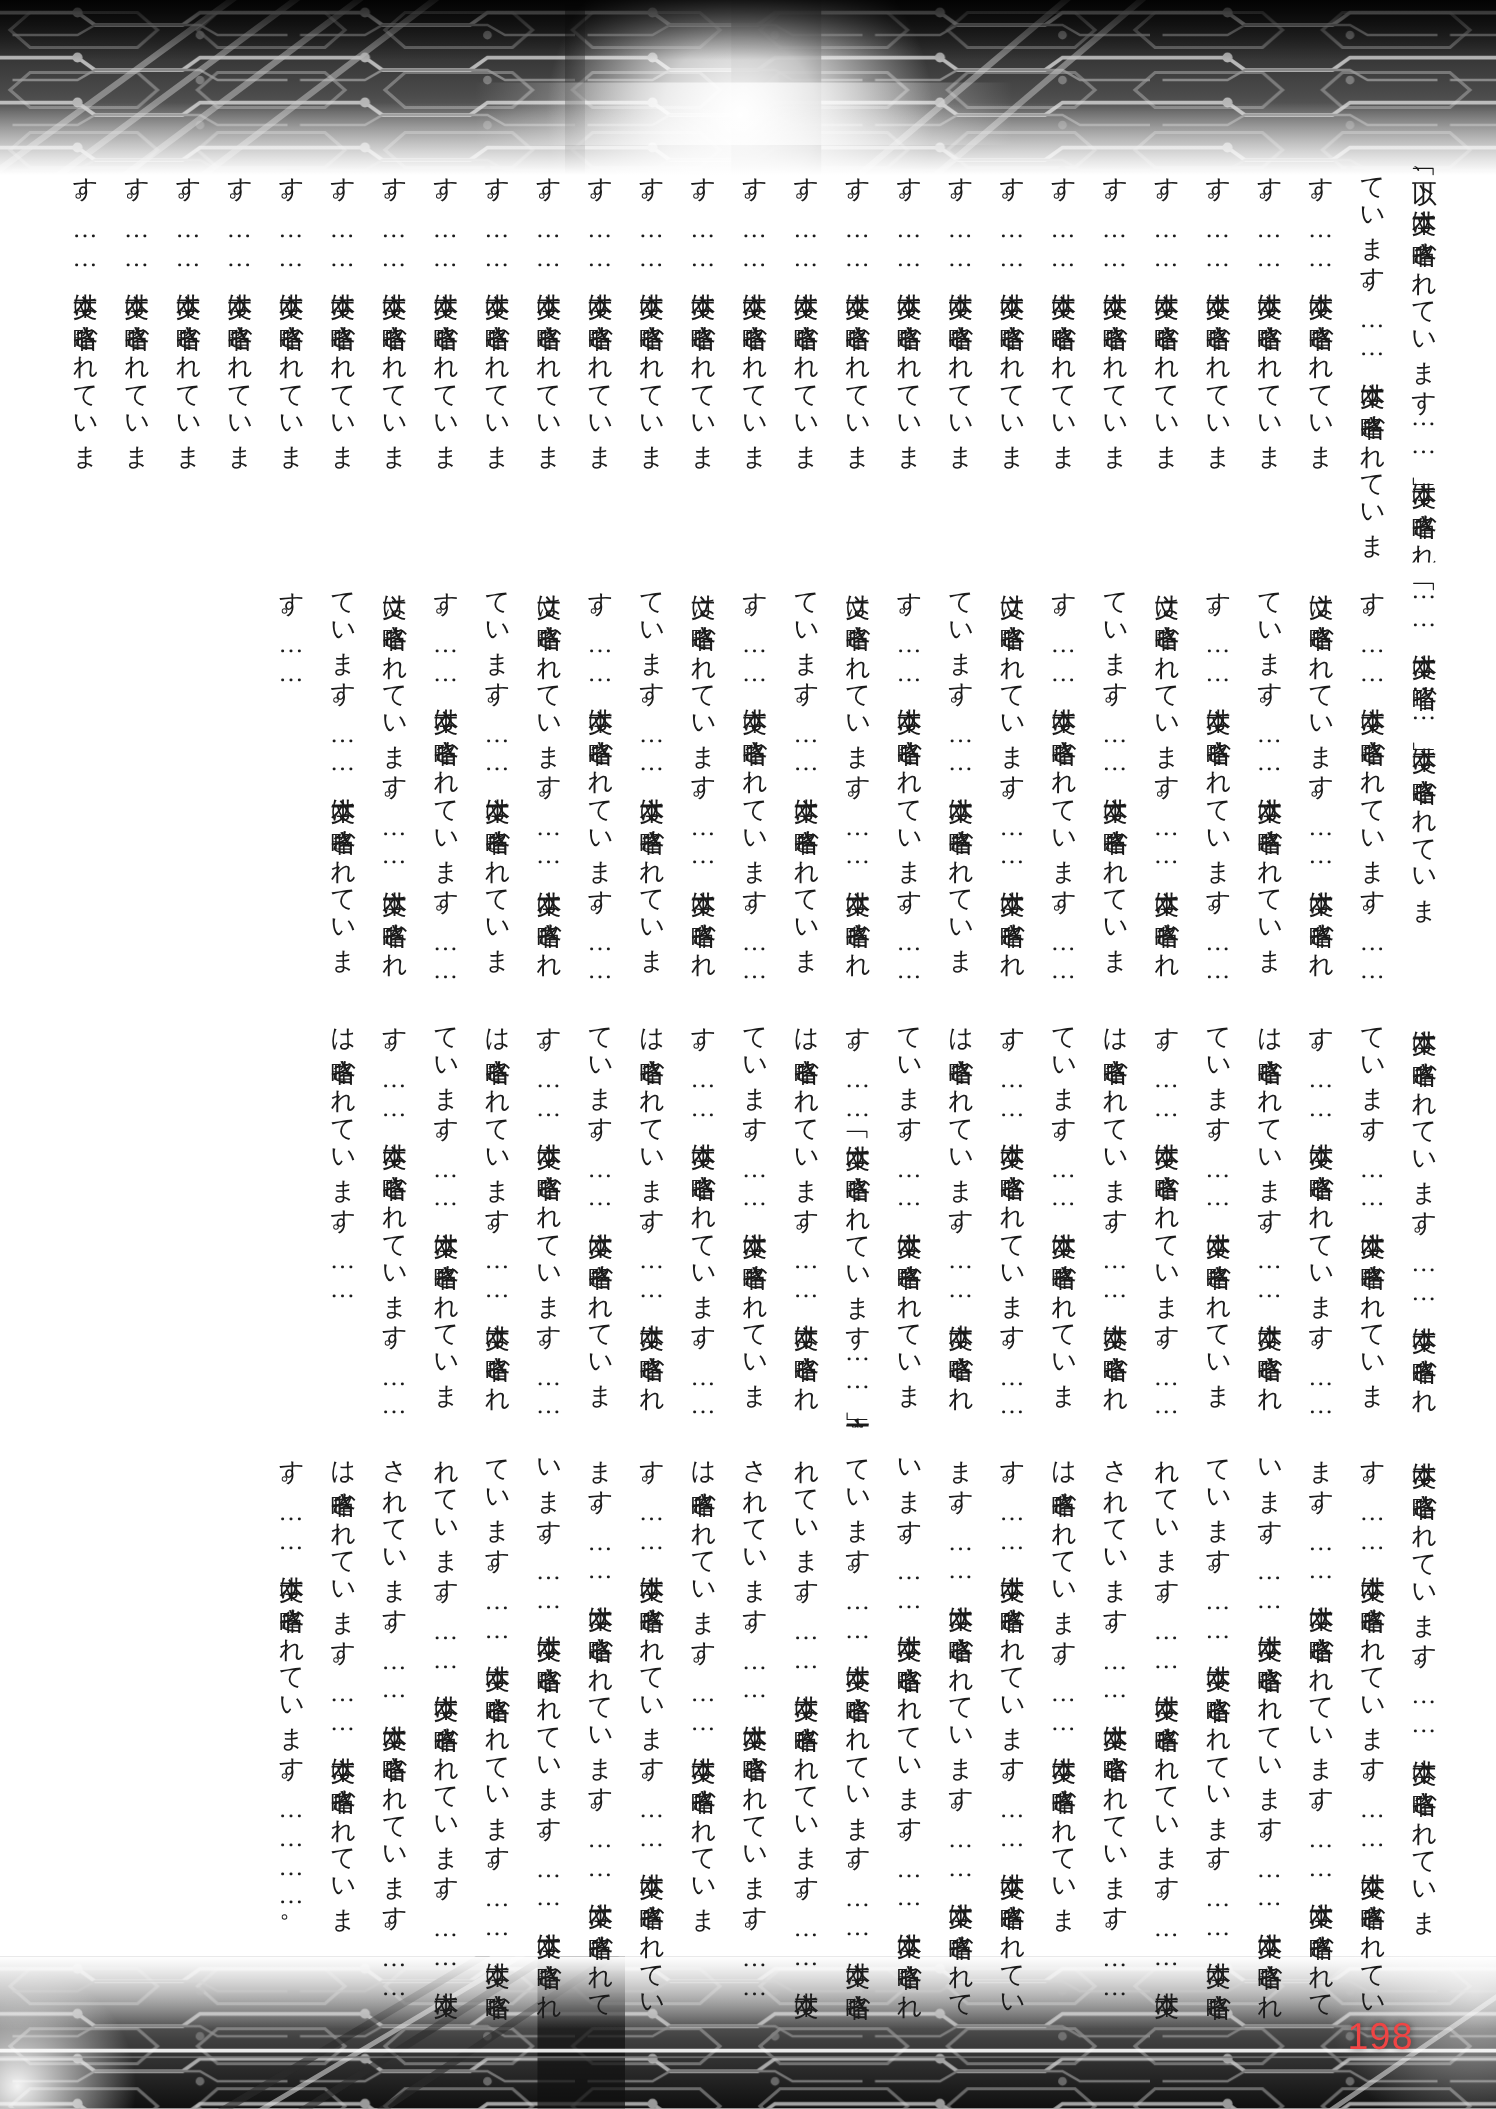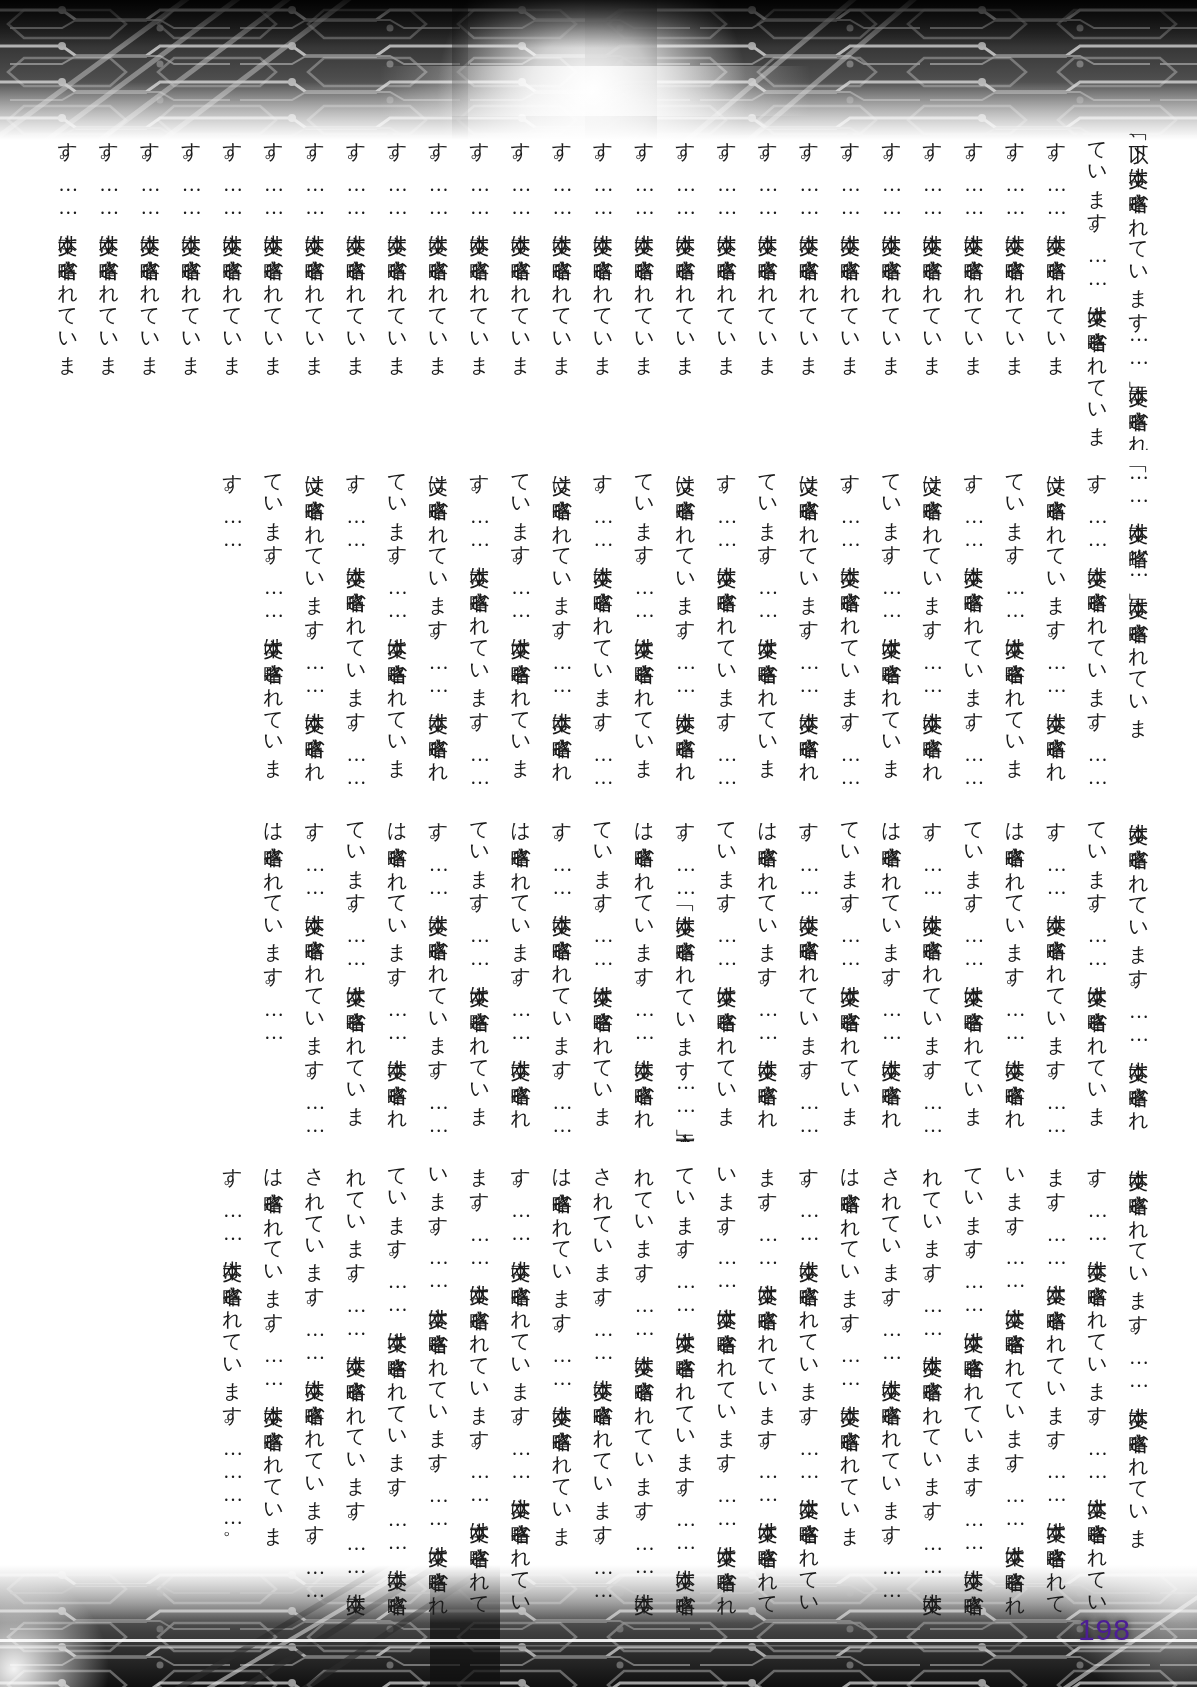--- a/index.html
+++ b/index.html
@@ -15,21 +15,21 @@
   .vblock{writing-mode:vertical-rl;text-orientation:upright;
           font-size:20px;line-height:2.06;letter-spacing:1px;
           color:#1b1b1b;overflow:hidden;width:100%;}
   .vb1{height:322px;margin-bottom:10px;}
   .vb2{height:330px;margin-bottom:18px;}
   .vb3{height:334px;margin-bottom:12px;}
   .vb4{height:462px;}
 
   .page-number{position:absolute;right:66px;bottom:40px;z-index:3;
                font-family:"Liberation Sans","DejaVu Sans",sans-serif;
-               font-size:30px;color:#4c1d95;letter-spacing:1px;
+               font-size:30px;color:#ef4444;letter-spacing:1px;
                text-shadow:0 0 6px rgba(0,0,0,0.6);}
 </style>
 </head>
 <body>
 
 <div class="band band-top">
   <svg width="1197" height="140" viewBox="0 0 1197 140" xmlns="http://www.w3.org/2000/svg">
     <defs>
       <linearGradient id="t-bg" x1="0" y1="0" x2="0" y2="1">
         <stop offset="0" stop-color="#161616"></stop>

